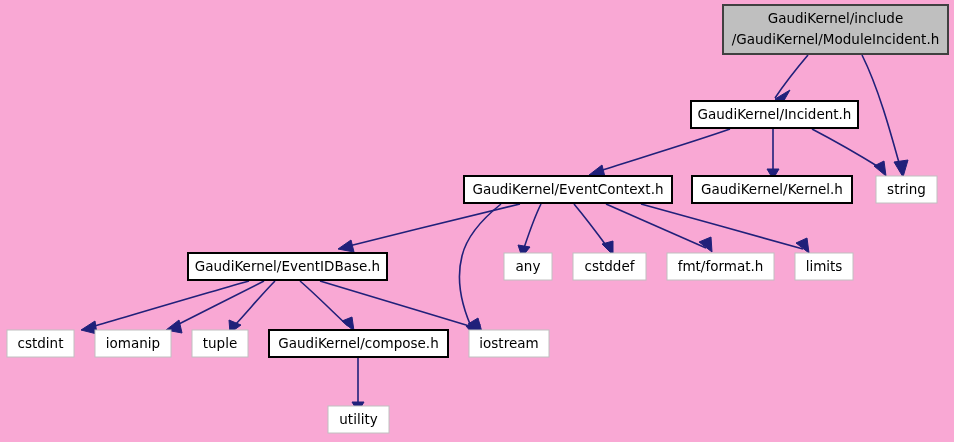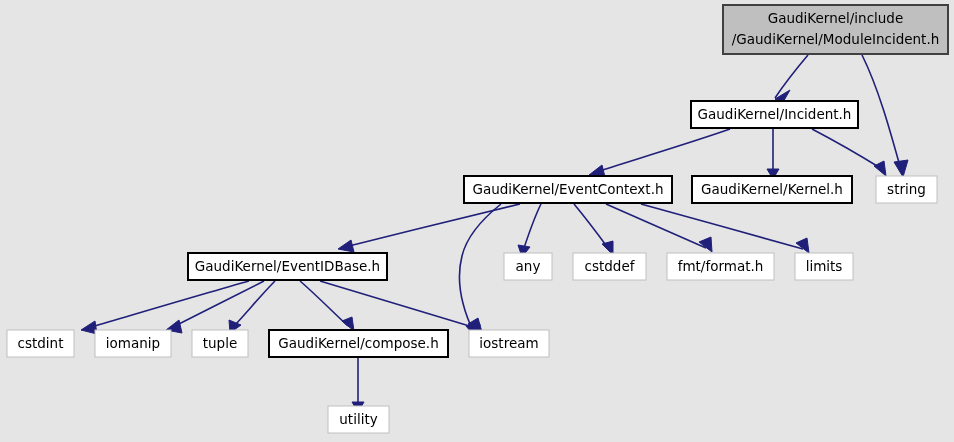--- a/index.html
+++ b/index.html
@@ -4,21 +4,21 @@
 <style>
   html, body {
     margin: 0;
     padding: 0;
     background: #ffffff;
   }
   #graph-root {
     position: relative;
     width: 954px;
     height: 442px;
-    background: #e5e5e5;
+    background: #f9a8d4;
     font-family: "DejaVu Sans", "Liberation Sans", sans-serif;
     overflow: hidden;
   }
   svg#graph-svg {
     display: block;
     width: 954px;
     height: 442px;
   }
   .node-box {
     fill: #ffffff;

